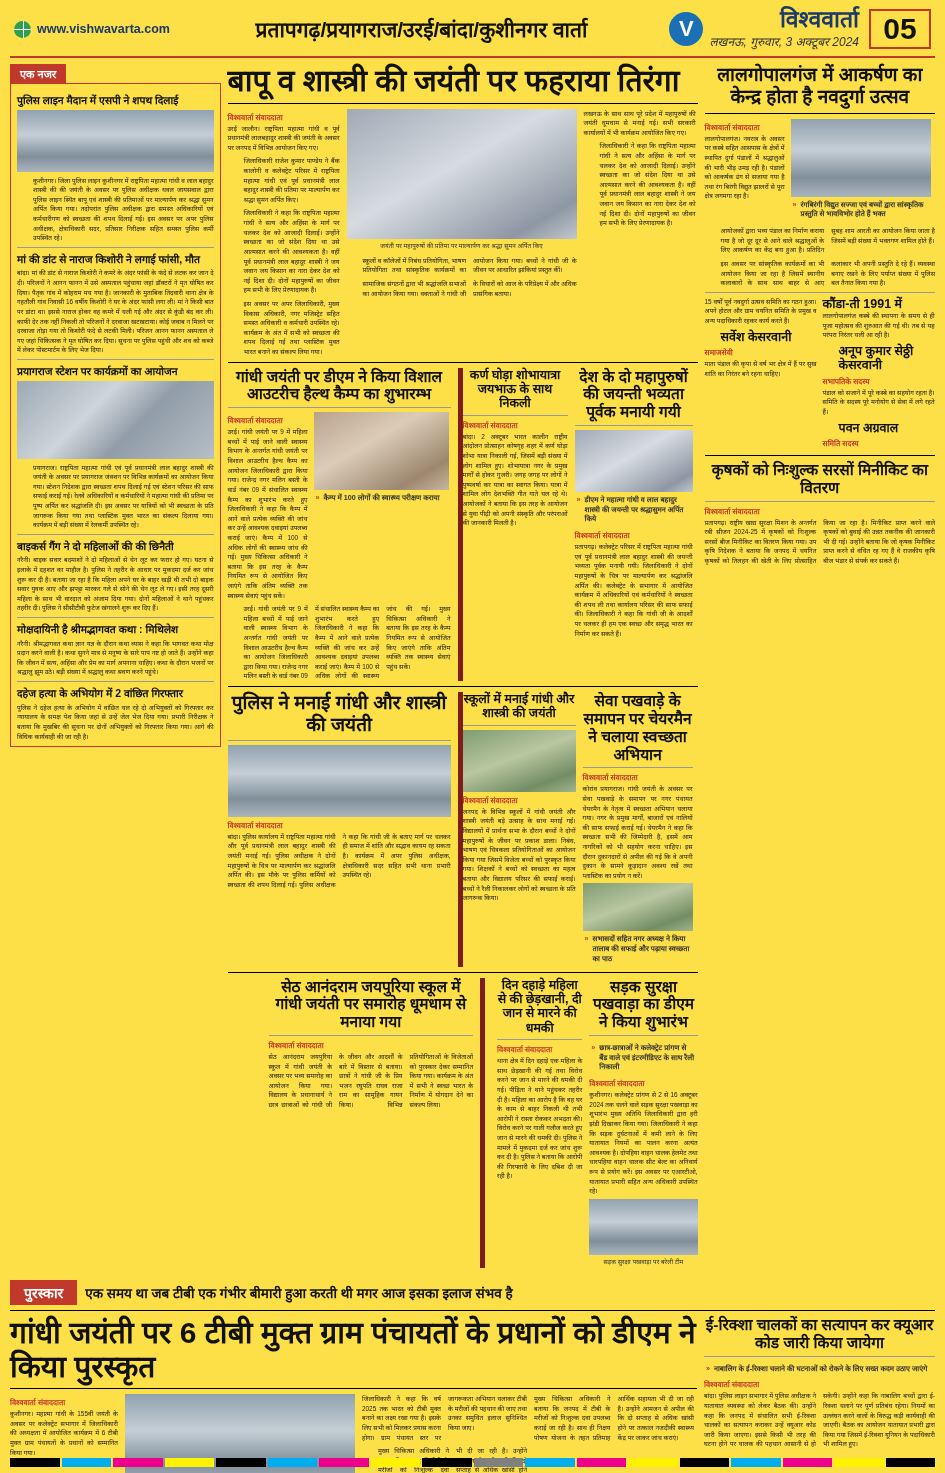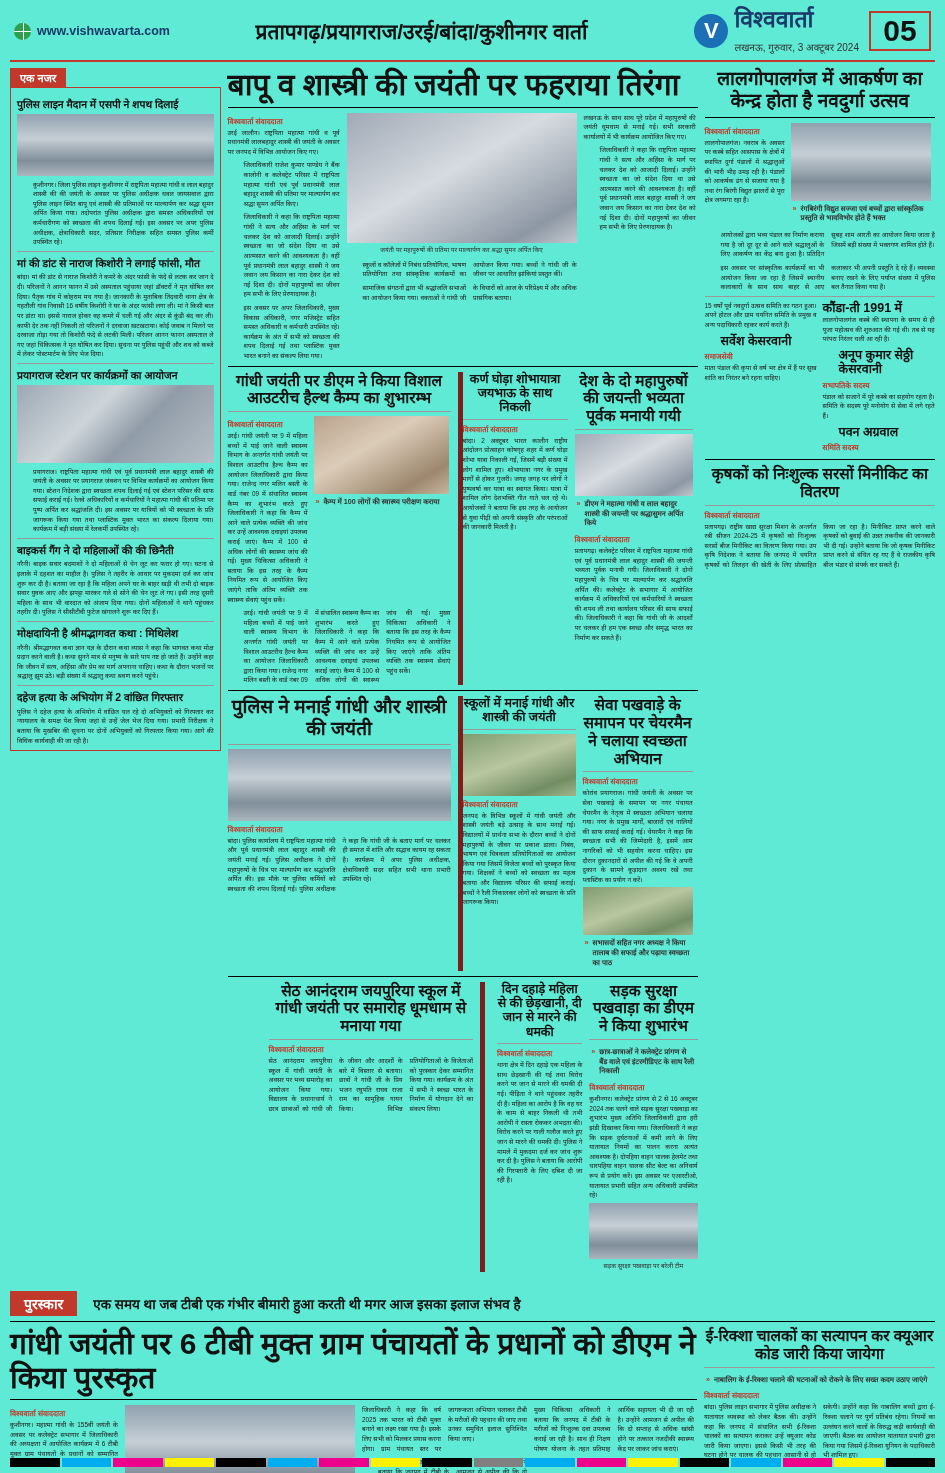--- a/index.html
+++ b/index.html
@@ -4,34 +4,34 @@
 <style>
   * { box-sizing: border-box; }
   html, body { margin:0; padding:0; }
   body {
     width: 945px; height: 1473px;
     background: #ffffff;
     font-family: "Liberation Sans", sans-serif;
     color: #111;
     overflow: hidden;
   }
-  .page { position: relative; width: 945px; height: 1473px; background:#5eead4; padding: 0 10px; }
+  .page { position: relative; width: 945px; height: 1473px; background:#fde047; padding: 0 10px; }
 
   
   .masthead { display:flex; align-items:center; border-bottom: 2px solid #c0392b; padding: 8px 4px 6px 4px; }
   .site-url { display:flex; align-items:center; gap:6px; width: 200px; font-size: 12.5px; color:#1b3a6b; font-weight:bold; }
   .globe { width:17px; height:17px; border-radius:50%; background:#2e9e4f; display:inline-block; position:relative; }
   .globe::after{ content:""; position:absolute; left:50%; top:0; width:1px; height:100%; background:#fff; }
   .globe::before{ content:""; position:absolute; top:50%; left:0; width:100%; height:1px; background:#fff; }
   .edition-line { flex:1; text-align:center; font-size:21px; font-weight:bold; letter-spacing:0px; }
   .brand { display:flex; align-items:center; gap:6px; width:230px; justify-content:flex-end; }
   .brand-logo { width:34px; height:34px; border-radius:50%; background:#1a6fb5; color:#fff; display:flex; align-items:center; justify-content:center; font-size:22px; font-weight:bold; }
-  .brand-text { text-align:left; }
+  .brand-text { text-align:right; }
   .brand-name { font-size:23px; font-weight:bold; color:#1b3a6b; line-height:1; }
-  .brand-sub { font-size:10px; color:#333; margin-top:9px; }
+  .brand-sub { font-size:12px; color:#333; margin-top:2px;font-style:italic; }
   .page-no { width:62px; margin-left:10px; border:2px solid #c0392b; text-align:center; font-size:30px; font-weight:bold; padding:1px 0; }
 
   
   .grid { display:flex; gap:7px; margin-top:6px; }
   .col-left { width: 212px; }
   .col-mid  { width: 470px; }
   .col-right { width: 232px; }
 
   
   .rule { border-top:1px solid #000; margin:5px 0; }
@@ -57,21 +57,21 @@
   .eknazar-tab { display:inline-block; background:#c0392b; color:#fff; font-size:11px; font-weight:bold; padding:2px 10px; }
   .left-box { border:1px solid #c0392b; padding:5px 6px; }
   .item-title { font-size:10.5px; font-weight:bold; line-height:1.2; margin:5px 0 3px; }
   .mini-photo { width:100%; height:62px; }
 
   
   .arrow-note { display:flex; gap:4px; font-size:7.2px; font-weight:bold; line-height:1.35; color:#333; padding:3px 2px; }
   .arrow-note .mk { color:#c0392b; font-weight:bold; }
 
   
-  .award-bar { display:flex; align-items:center; gap:16px; margin-top:19px; }
+  .award-bar { display:flex; align-items:center; gap:8px; margin-top:12px; }
   .award-tag { background:#c0392b; color:#fff; font-size:14px; font-weight:bold; padding:3px 14px; }
   .award-text { font-size:13.5px; font-weight:bold; }
 
   .bottom-grid { display:flex; gap:7px; margin-top:5px; }
   .bottom-left { width:690px; }
   .bottom-right { width:232px; }
 
   .cmyk { position:absolute; left:10px; right:10px; bottom:6px; display:flex; gap:2px; height:9px; }
   .cmyk div { flex:1; }
   .center { text-align:center; }

